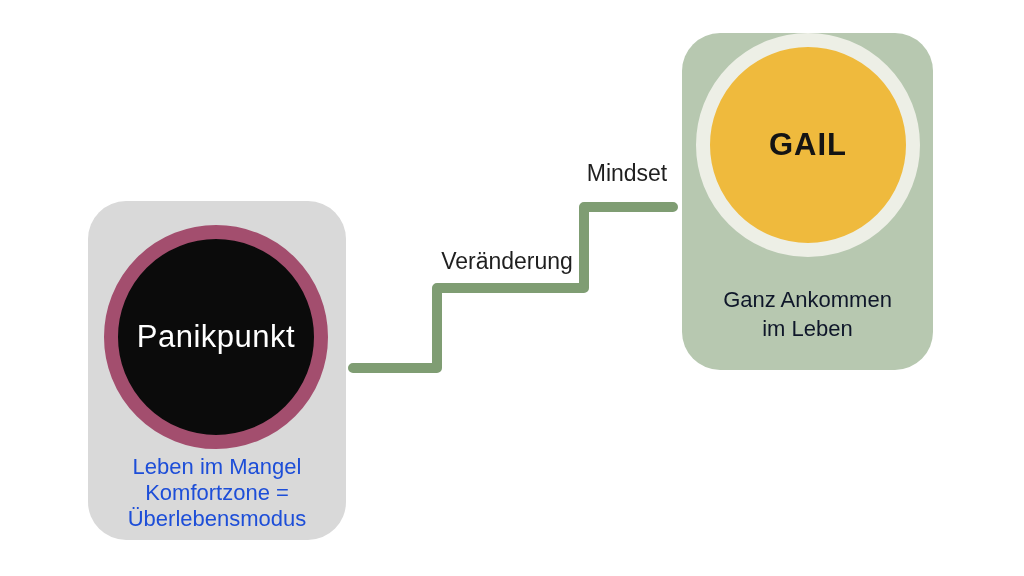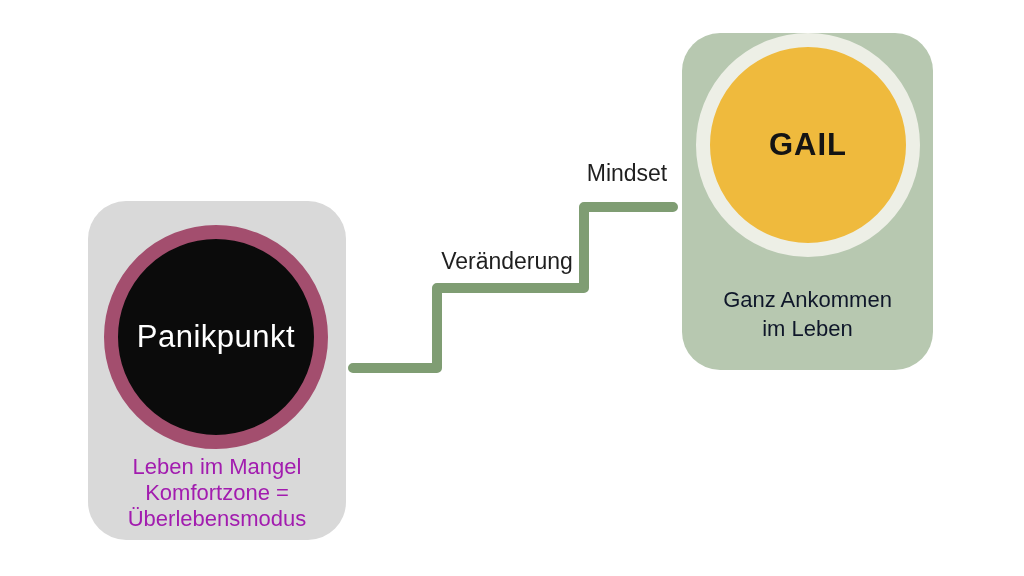--- a/index.html
+++ b/index.html
@@ -54,21 +54,21 @@
   }
   .caption{
     position:absolute;
     left:0;right:0;
     text-align:center;
   }
   .caption-left{
     top:253px;
     font-size:22px;
     line-height:26px;
-    color:#a21caf;
+    color:#1d4ed8;
   }
   .caption-right{
     top:252px;
     font-size:22px;
     line-height:29px;
     color:#0f172a;
   }
   .stairs-svg{
     position:absolute;
     left:340px;top:190px;

